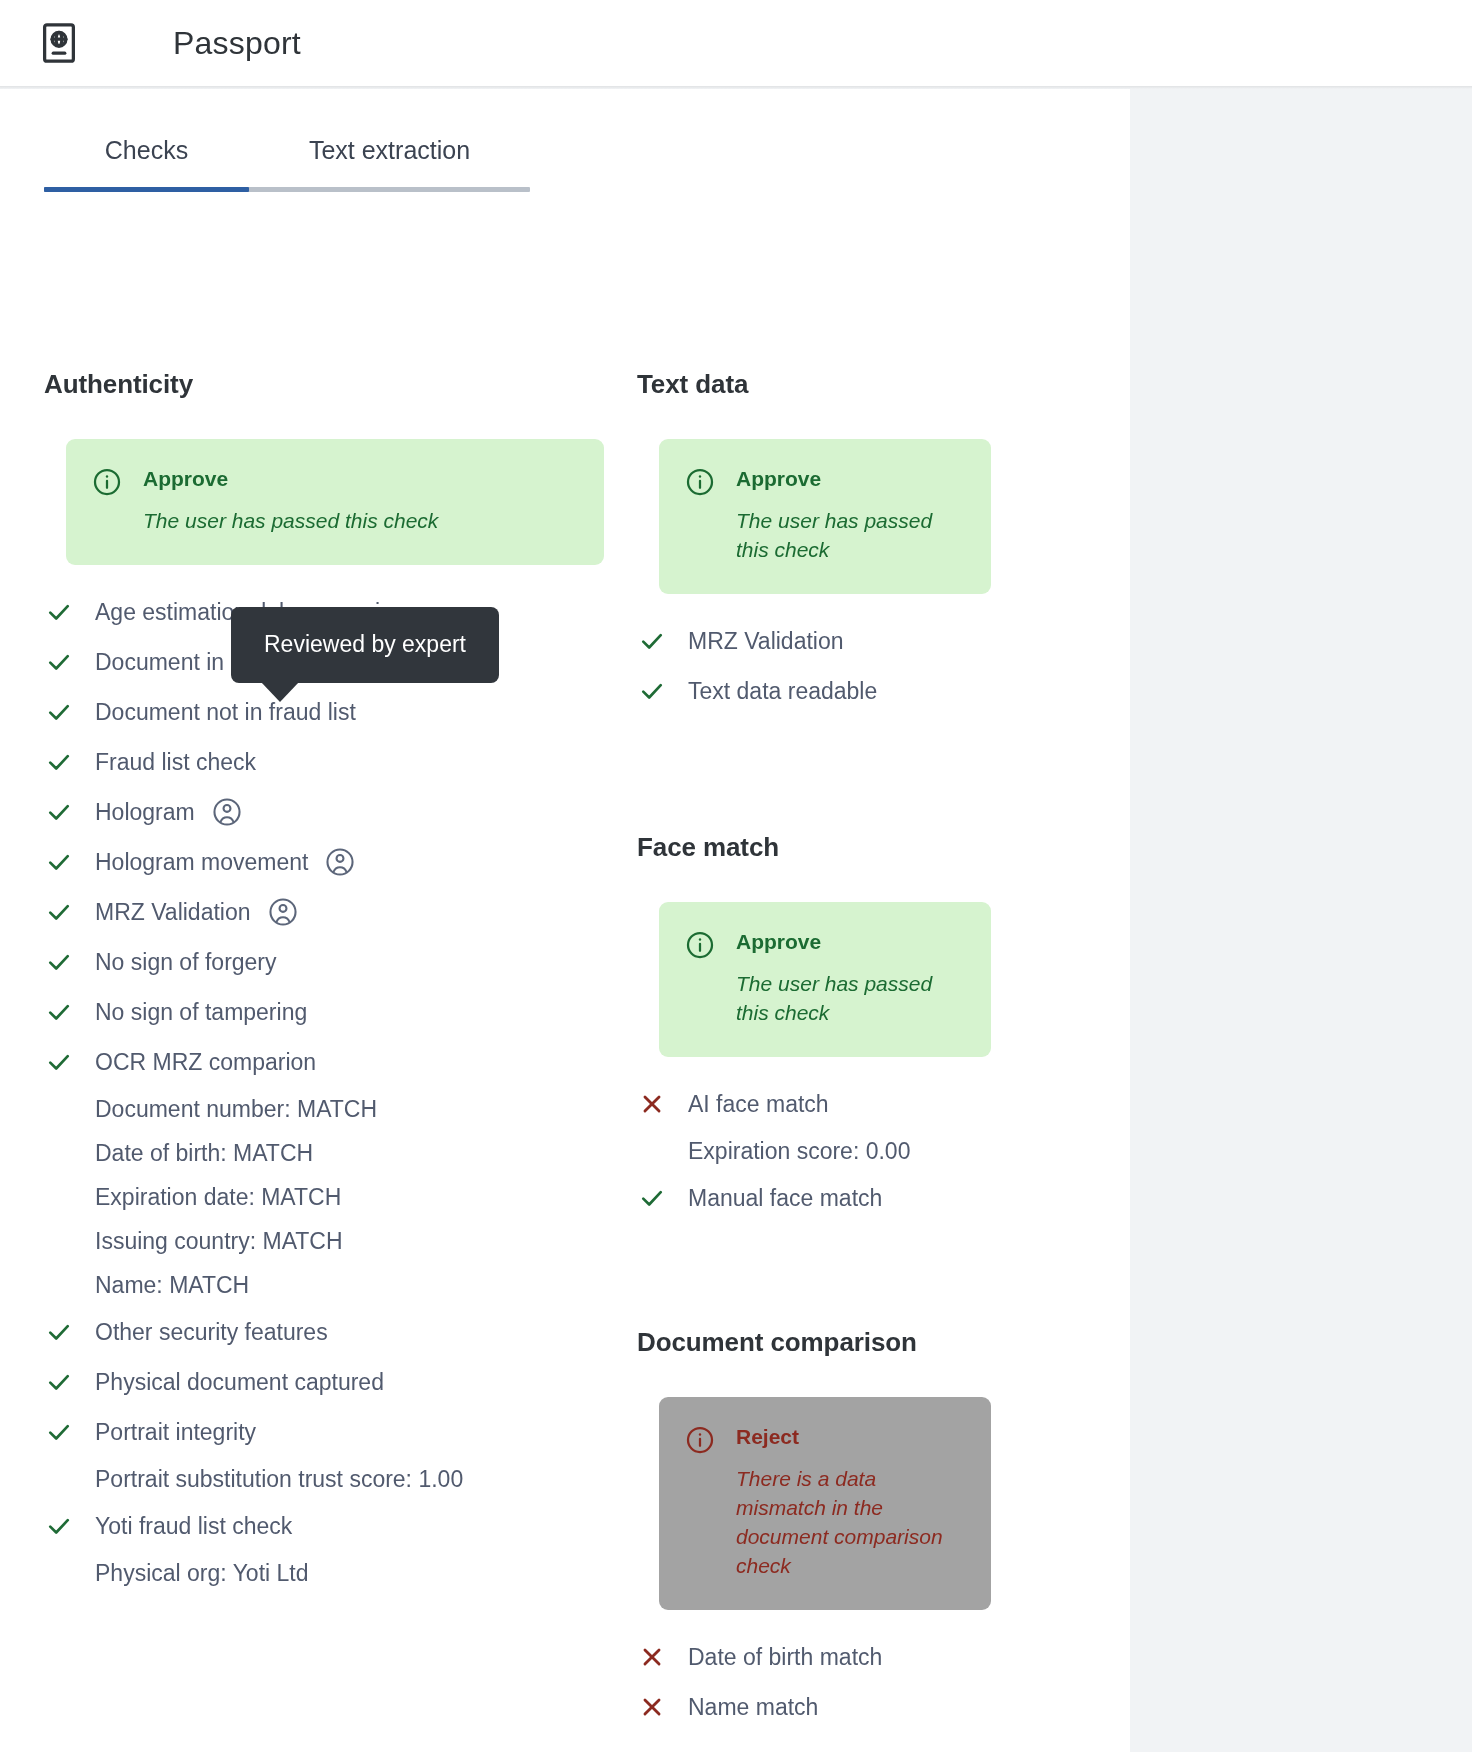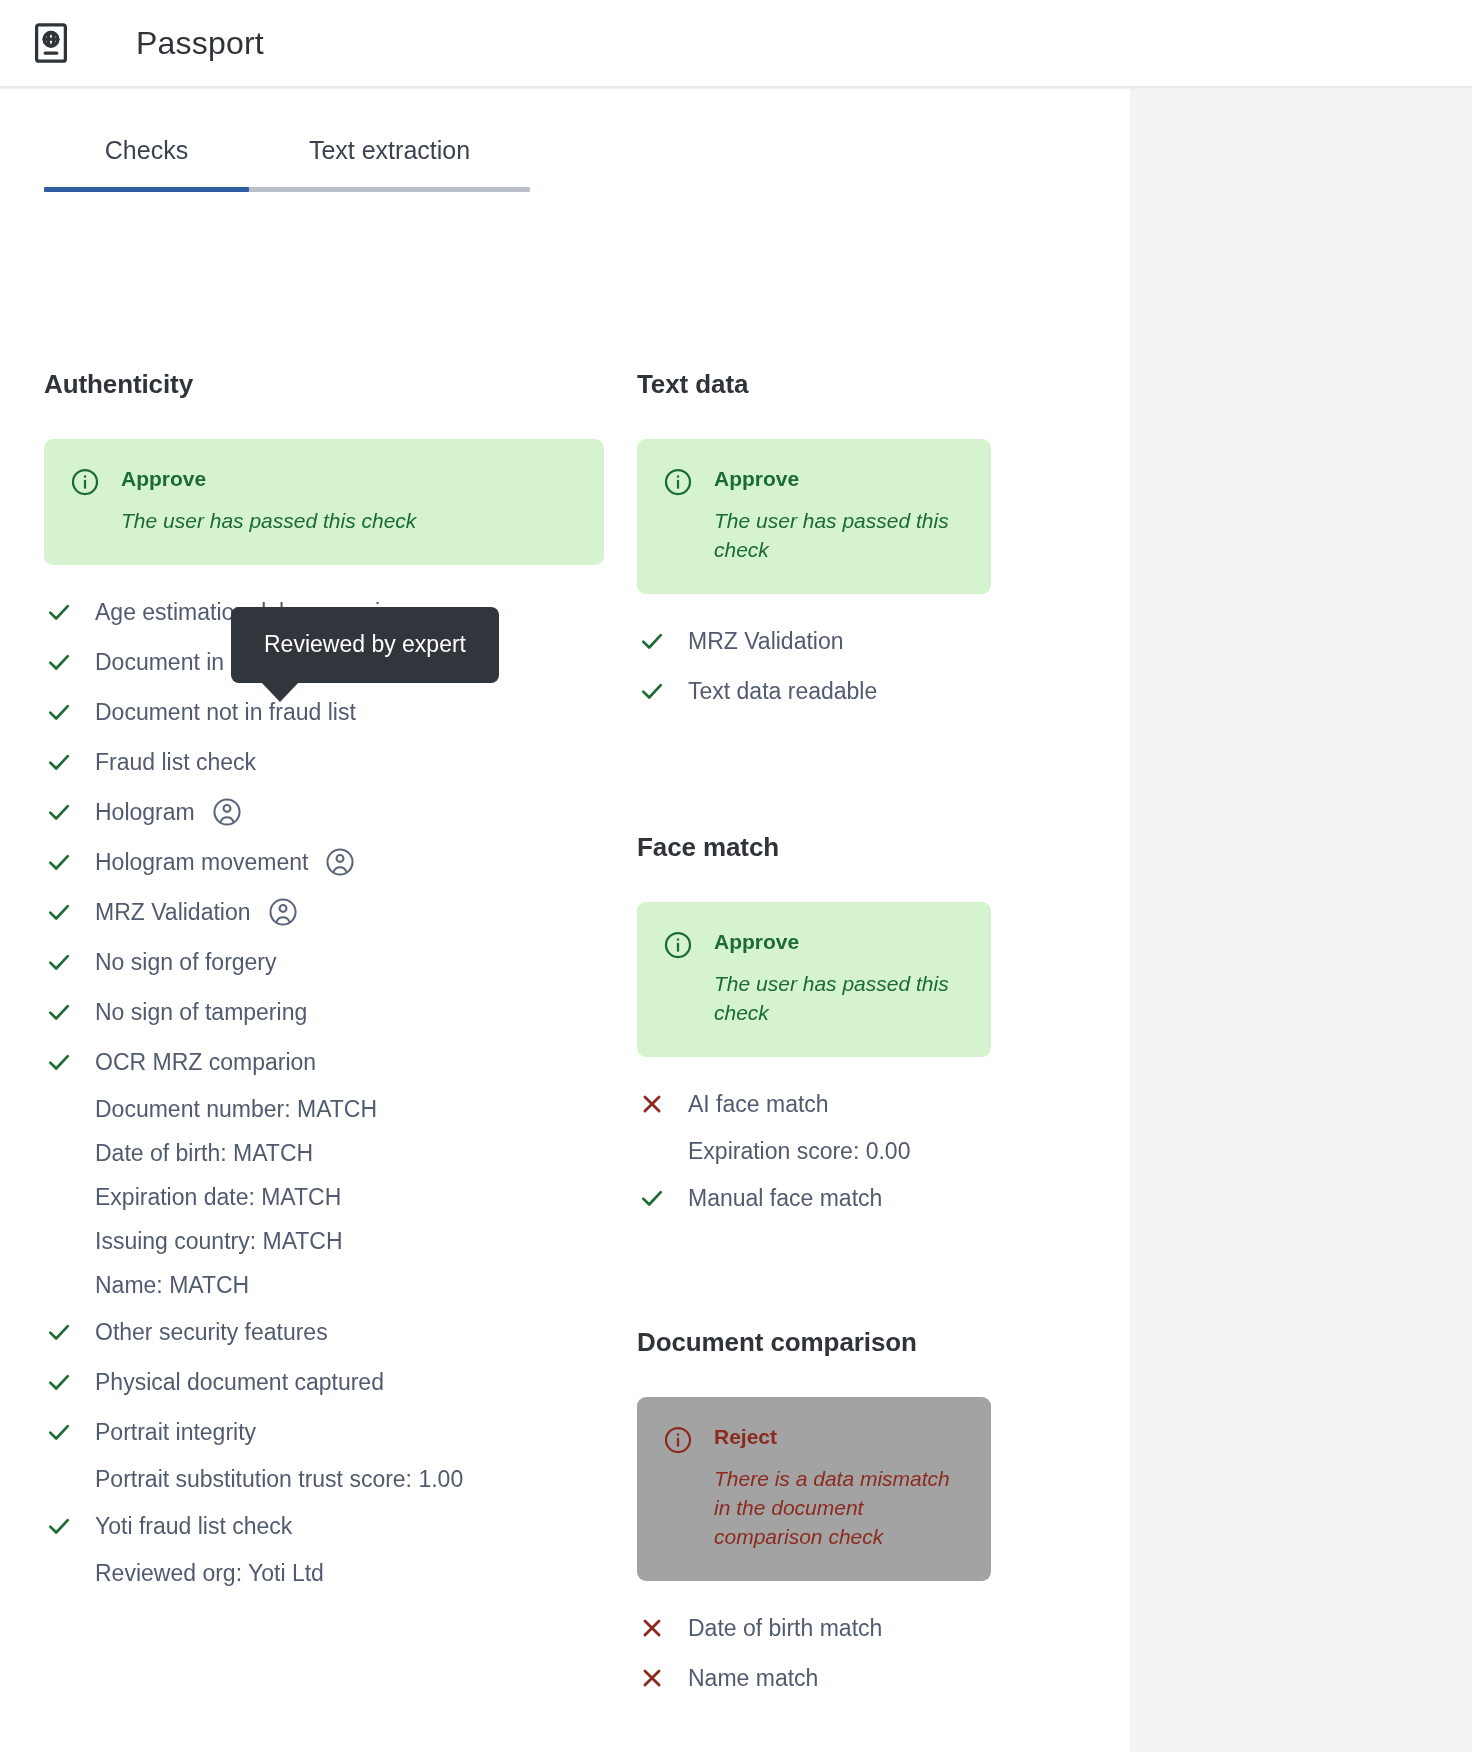--- a/index.html
+++ b/index.html
@@ -27,22 +27,23 @@
   
   #header {
     position: absolute;
     left: 0; top: 0;
     width: 1472px;
     height: 86px;
     background: #ffffff;
     display: flex;
     align-items: center;
     box-sizing: border-box;
-    padding-left: 28px;
+    padding-left: 36px;
     z-index: 5;
+    gap: 29px;
   }
   #header-sep {
     position: absolute;
     left: 0; top: 86px;
     width: 1472px; height: 3px;
     background: linear-gradient(to bottom, rgba(0,0,0,0.07), rgba(0,0,0,0));
     z-index: 6;
   }
   .passport-icon {
     width: 46px; height: 46px;
@@ -120,20 +121,21 @@
     letter-spacing: -0.1px;
   }
 
   
   .banner {
     border-radius: 9px;
     box-sizing: border-box;
     padding: 27px 26px 29px 26px;
     display: flex;
     align-items: flex-start;
+    margin-left: 22px;
   }
   .banner.approve { background: #d6f3cf; }
   .banner.reject  { background: #a3a3a3; }
   .banner-icon {
     flex: 0 0 auto;
     margin-top: 1px;
     margin-right: 21px;
   }
   .banner-body { flex: 1 1 auto; }
   .banner-heading {
@@ -425,21 +427,21 @@
           <li class="sub-row">Portrait substitution trust score: 1.00</li>
 
           <li class="check-row">
             <span class="check-mark">
               <svg width="28" height="28" viewBox="0 0 24 24" fill="none" stroke="#1f6b36" stroke-width="2.3" stroke-linecap="round" stroke-linejoin="round">
                 <polyline points="4.5,12.5 9.6,17.6 19.5,7"></polyline>
                 </svg>
             </span>
             <span class="check-label">Yoti fraud list check</span>
           </li>
-          <li class="sub-row">Reviewed org: Yoti Ltd</li>
+          <li class="sub-row">Physical org: Yoti Ltd</li>
 
         </ul>
       </div>
 
       <div class="col" id="col-right">
 
         <h2 class="section-title">Text data</h2>
 
         <div class="banner approve">
           <span class="banner-icon">

